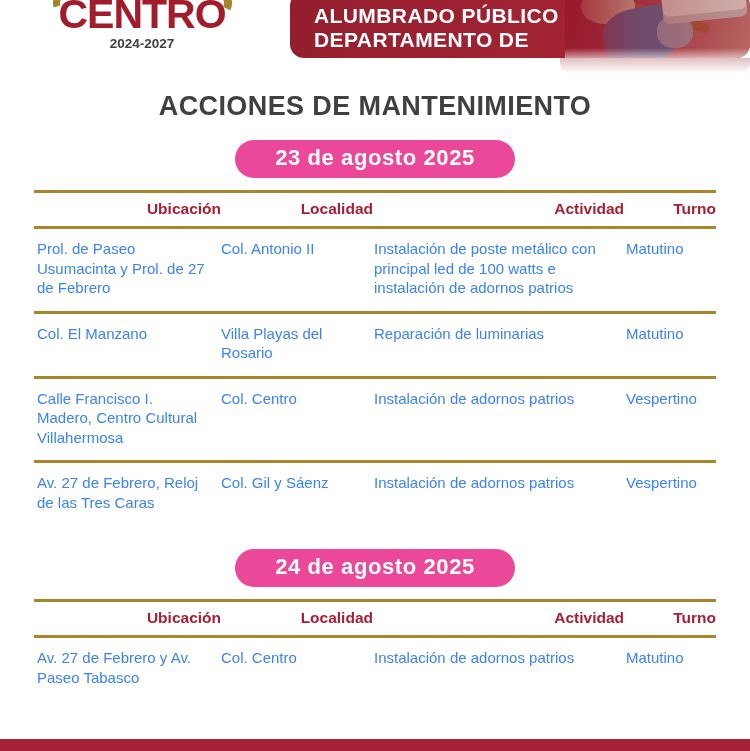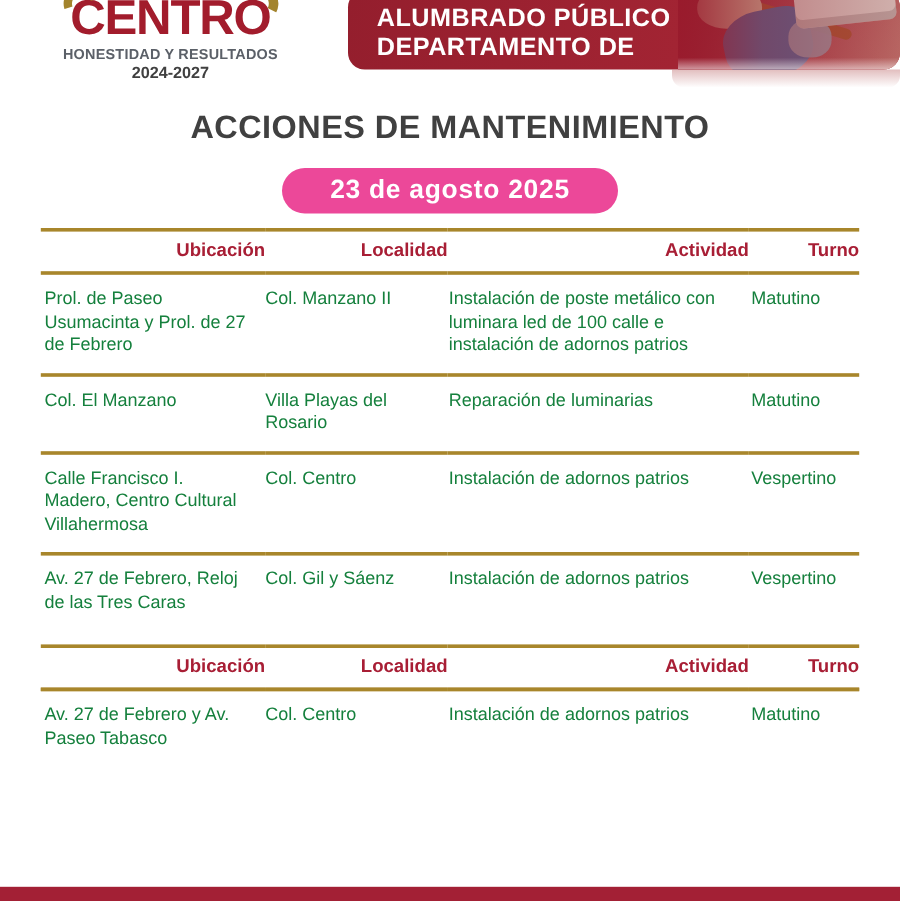--- a/index.html
+++ b/index.html
@@ -108,21 +108,21 @@
   }
   .schedule-table th {
     color: #A81E35; font-size: 15.5px; font-weight: bold;
     text-align: right; padding: 7px 0 8px;
   }
   th.c0 { width: 187px; padding-left: 15px; }
   th.c1 { width: 152px; padding-left: 17px; }
   th.c2 { width: 251px; padding-left: 64px; }
   th.c3 { width: 92px;  padding-left: 15px; }
   .schedule-table td {
-    color: #15803d; font-size: 15px; line-height: 1.3;
+    color: #3b82f6; font-size: 15px; line-height: 1.3;
     vertical-align: top; padding: 10px 10px 13px 0; margin-left: 31px;
   }
   td.c0 { padding-left: 3px; }
   td.c1 { padding-left: 0; }
   td.c2 { padding-left: 1px; }
   td.c3 { padding-left: 2px; padding-right: 0; }
   .schedule-table tbody tr { border-bottom: 3px solid #A8862B; }
   .schedule-table tbody tr:last-child { border-bottom: none; }
 
   
@@ -134,21 +134,20 @@
 </head>
 <body>
 
 <div class="header">
   <div class="logo">
     <div class="logo-wordmark">
       <span>CENTRO</span>
       <span class="arc-c"></span>
       <span class="arc-o"></span>
     </div>
-    <div class="logo-slogan">HONESTIDAD Y RESULTADOS</div>
     <div class="logo-years">2024-2027</div>
   </div>
 
   <div class="banner">
     <div class="banner-photo">
       <span class="photo-bg"></span>
       <span class="photo-pole"></span>
       <span class="photo-helmet"></span>
       <span class="photo-shirt"></span>
       <span class="photo-glove"></span>
@@ -172,22 +171,22 @@
         <tr>
             <th class="c0">Ubicación</th>
             <th class="c1">Localidad</th>
             <th class="c2">Actividad</th>
             <th class="c3">Turno</th>
           </tr>
       </thead>
       <tbody>
           <tr>
             <td class="c0">Prol. de Paseo Usumacinta y Prol. de 27 de Febrero</td>
-            <td class="c1">Col. Manzano II</td>
-            <td class="c2">Instalación de poste metálico con luminara led de 100 calle e instalación de adornos patrios</td>
+            <td class="c1">Col. Antonio II</td>
+            <td class="c2">Instalación de poste metálico con principal led de 100 watts e instalación de adornos patrios</td>
             <td class="c3">Matutino</td>
           </tr>
           <tr>
             <td class="c0">Col. El Manzano</td>
             <td class="c1">Villa Playas del Rosario</td>
             <td class="c2">Reparación de luminarias</td>
             <td class="c3">Matutino</td>
           </tr>
           <tr>
             <td class="c0">Calle Francisco I. Madero, Centro Cultural Villahermosa</td>
@@ -199,20 +198,21 @@
             <td class="c0">Av. 27 de Febrero, Reloj de las Tres Caras</td>
             <td class="c1">Col. Gil y Sáenz</td>
             <td class="c2">Instalación de adornos patrios</td>
             <td class="c3">Vespertino</td>
           </tr>
         </tbody>
     </table>
   </section>
 
   <section class="day-section">
+    <div class="date-pill">24 de agosto 2025</div>
     <table class="schedule-table">
       <thead>
         <tr>
             <th class="c0">Ubicación</th>
             <th class="c1">Localidad</th>
             <th class="c2">Actividad</th>
             <th class="c3">Turno</th>
           </tr>
       </thead>
       <tbody>

